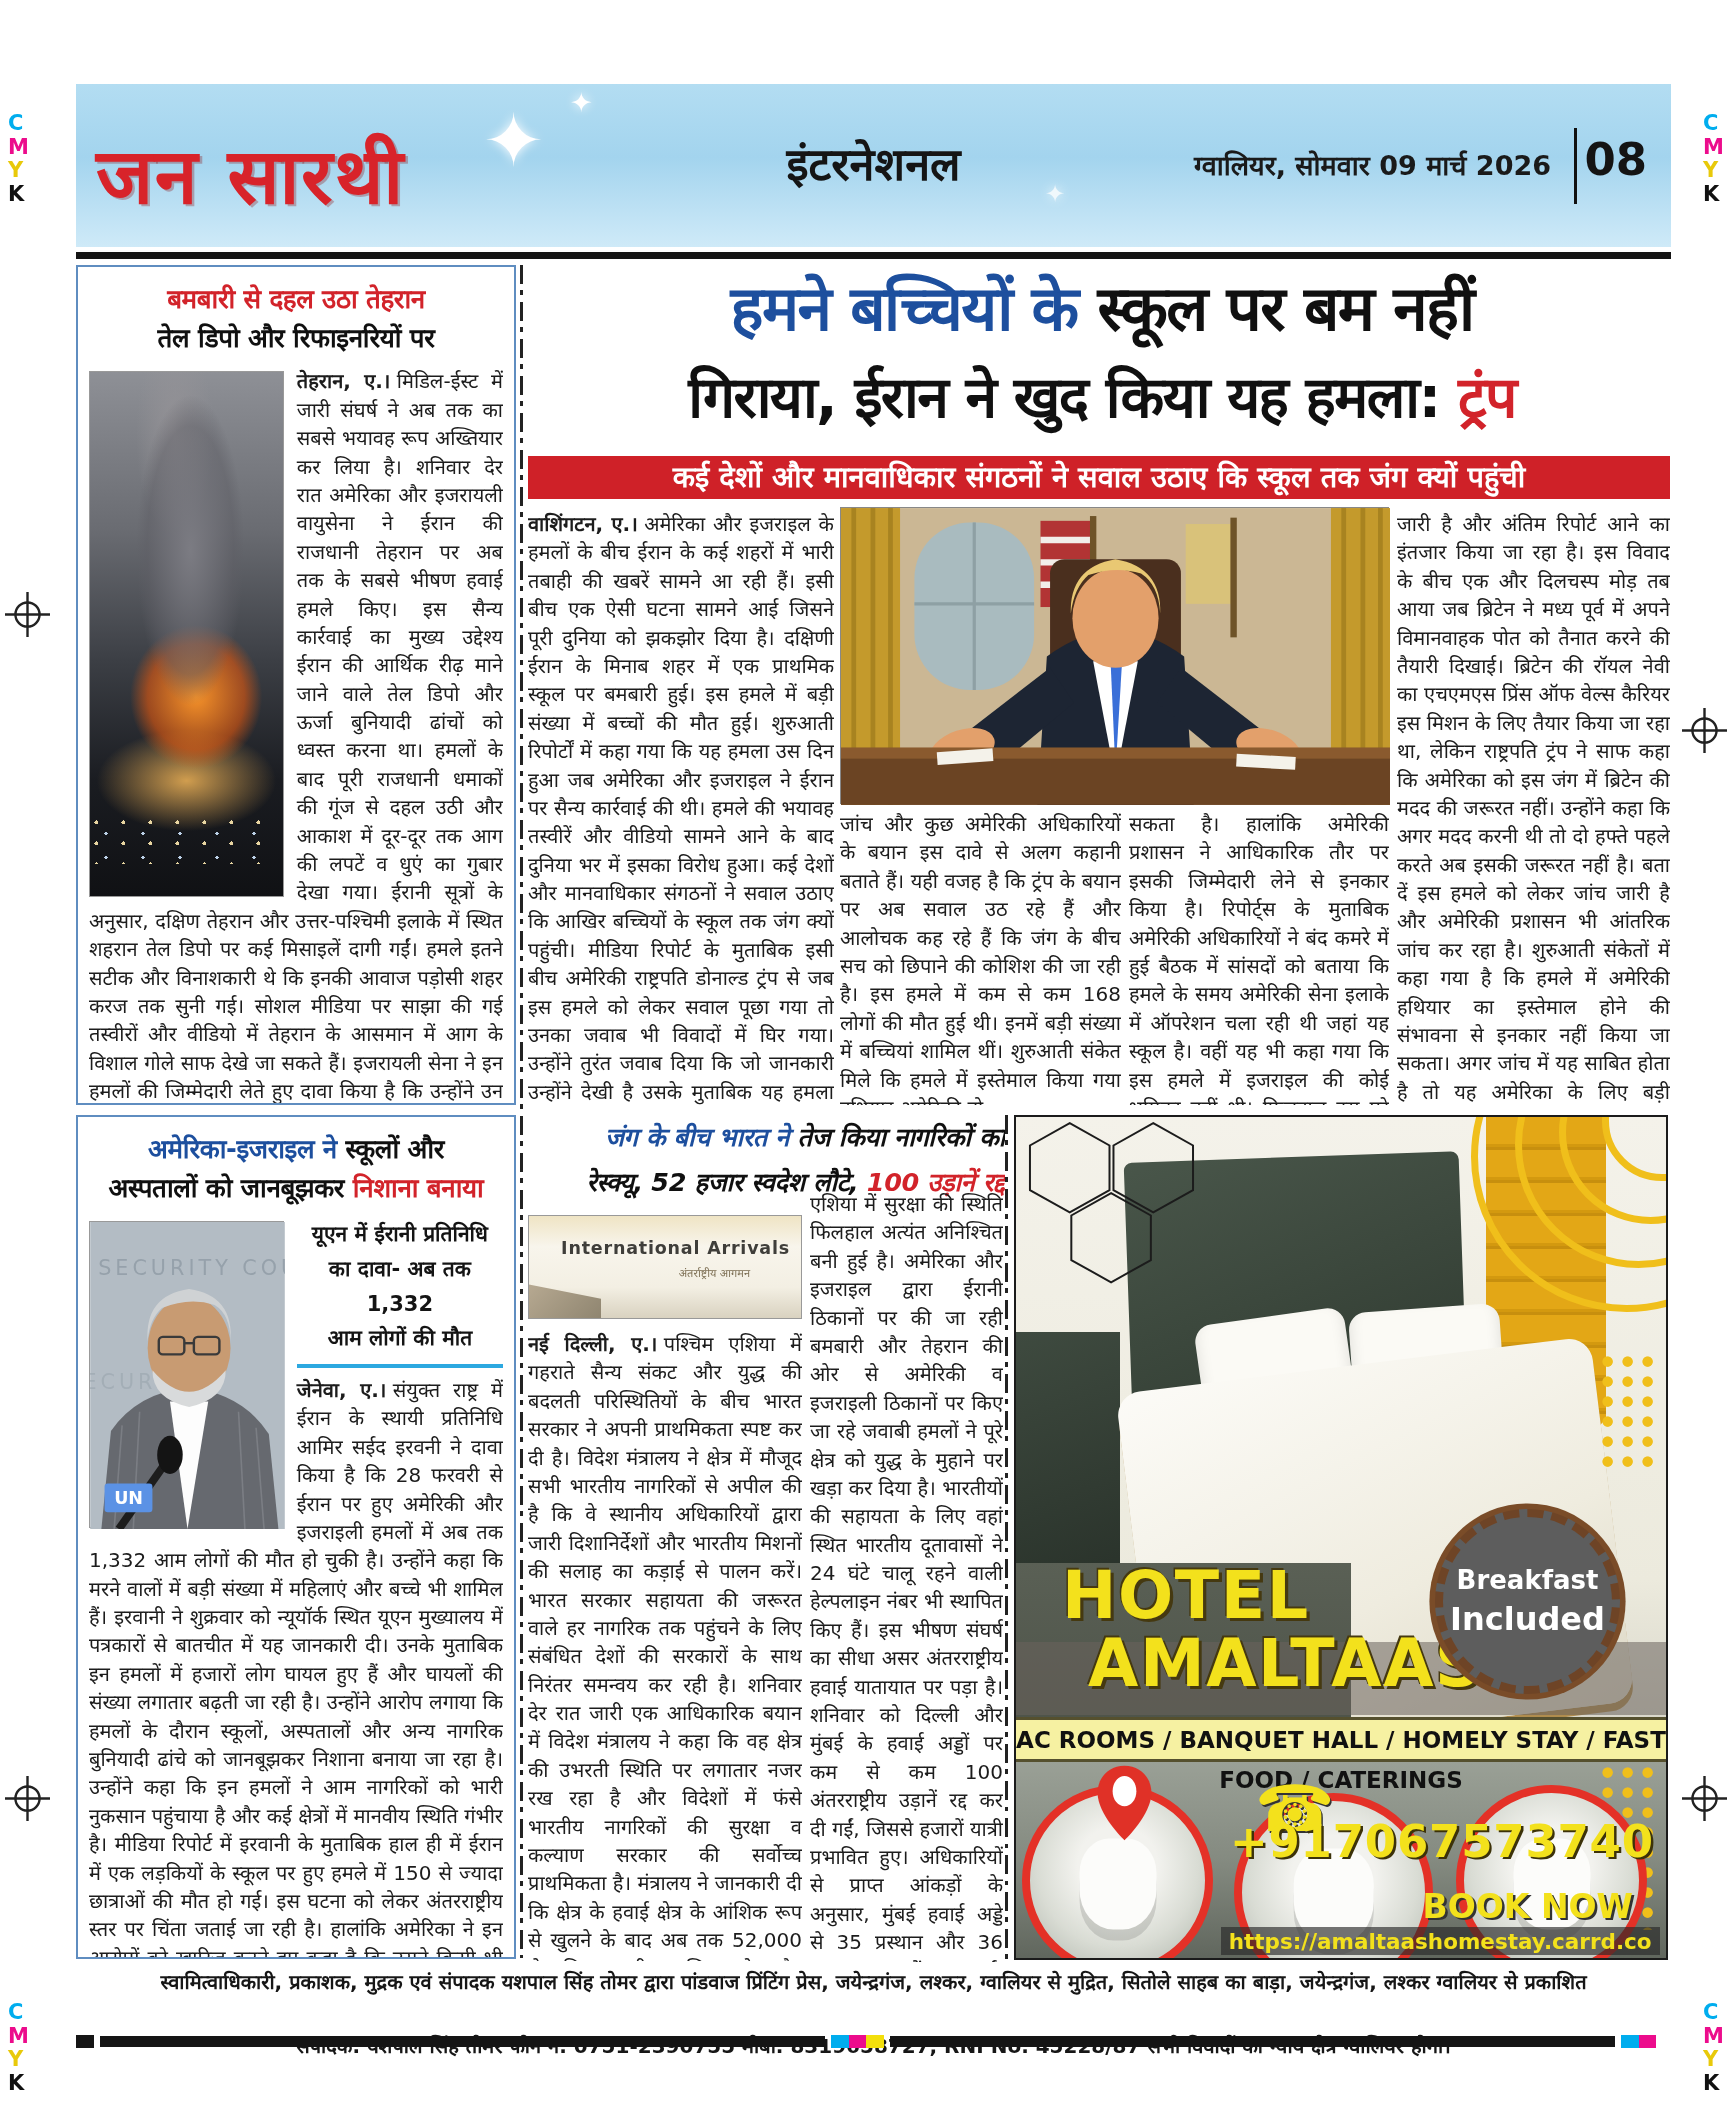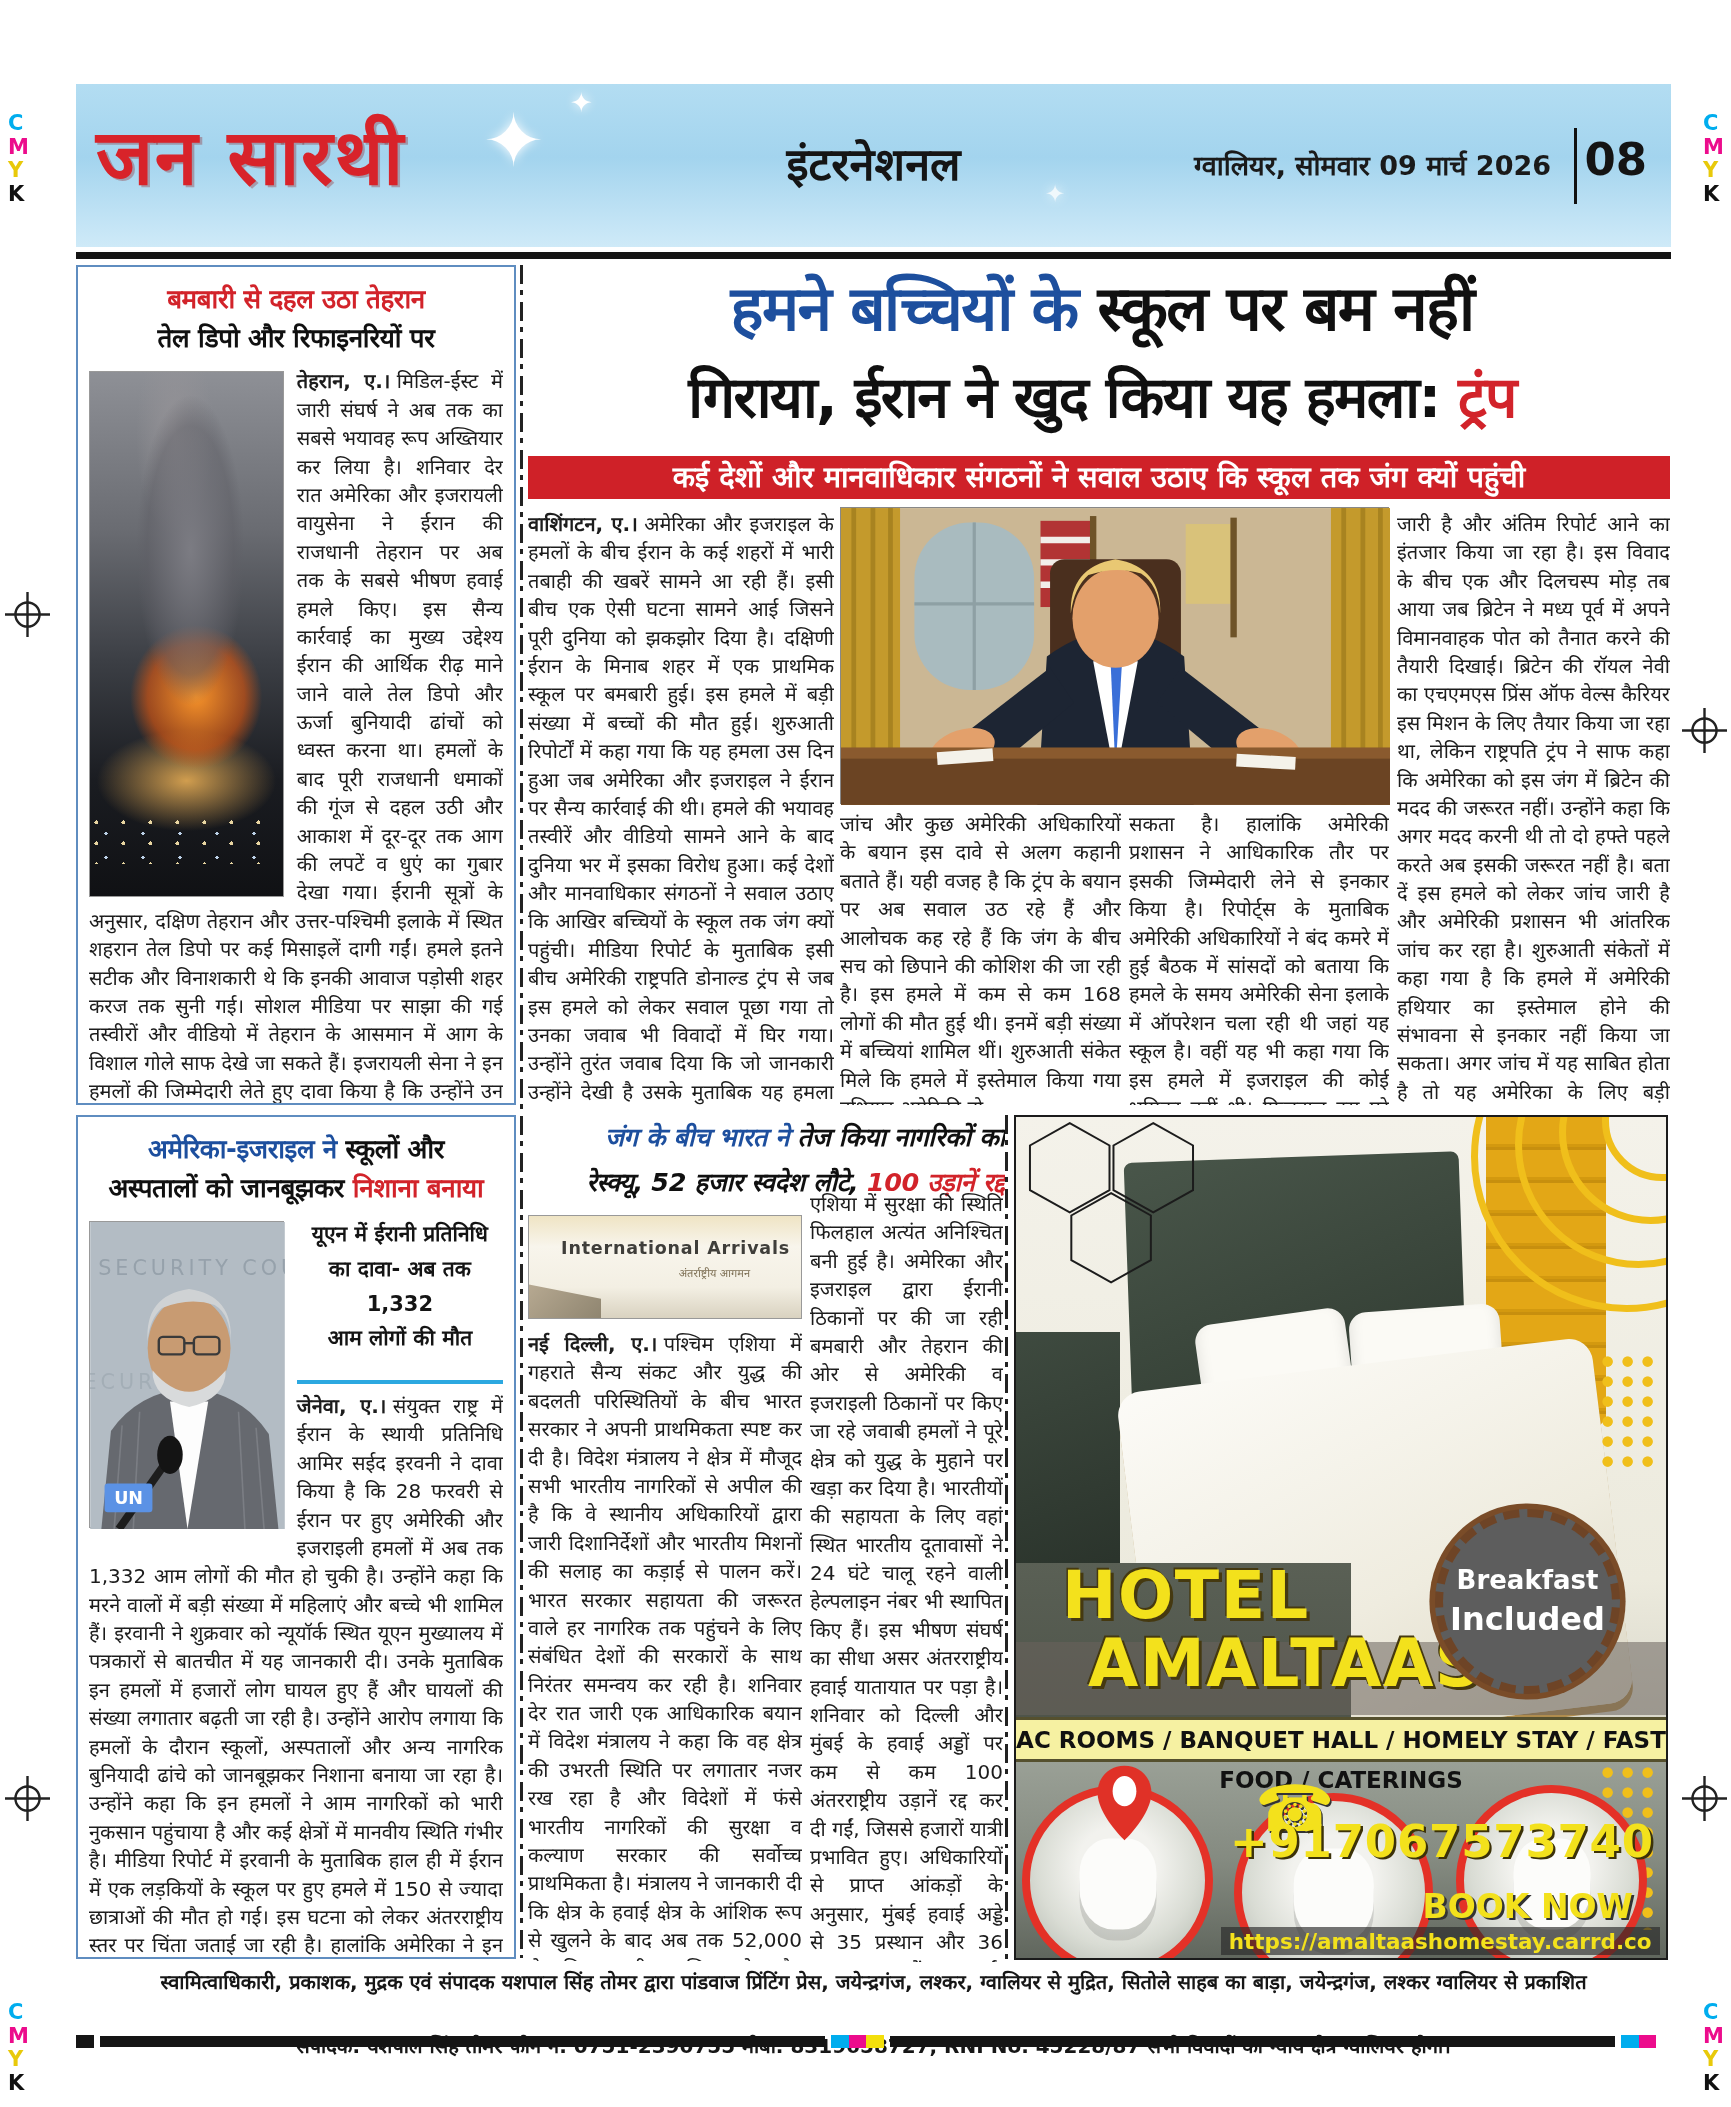--- a/index.html
+++ b/index.html
@@ -12,21 +12,21 @@
   .cmyk { position:absolute; display:flex; flex-direction:column; gap:1.6px;
     font-weight:bold; font-size:21px; line-height:22px; }
   .cmyk span:nth-child(1){color:#00adee}.cmyk span:nth-child(2){color:#ec0c8c}
   .cmyk span:nth-child(3){color:#e8c90a}.cmyk span:nth-child(4){color:#111}
   .crosshair { position:absolute; width:45px; height:45px; }
   .crosshair svg { width:100%; height:100%; }
 
   
   #header-band { left:76px; top:84px; width:1595px; height:163px;
     background:linear-gradient(180deg,#b3ddf2 0%,#a3d4ee 45%,#cfeaf8 100%); }
-  #masthead { left:20px; top:18px; font-size:77px; font-weight:bold; color:#d8232a;
+  #masthead { left:20px; top:37px; font-size:77px; font-weight:bold; color:#d8232a;
     text-shadow:2.4px 2.4px 0 rgba(140,10,10,.3); letter-spacing:1.6px; }
   .sparkle { color:#ffffff; position:absolute; text-shadow:0 0 11px #fff; }
   #section-title { left:50%; top:48px; transform:translateX(-50%);
     font-size:45px; font-weight:bold; color:#151515; }
   #date-line { right:120px; top:62px; font-size:27px; font-weight:bold; color:#1a1a1a; }
   #page-sep { right:94px; top:44px; width:3.2px; height:76px; background:#111; }
   #page-no { right:24px; top:49px; font-size:45px; font-weight:bold; }
   #header-rule { left:76px; top:252px; width:1595px; height:7.2px; background:#141414; }
 
   
@@ -51,21 +51,21 @@
       linear-gradient(180deg,#8e9096 0%,#6a6c72 30%,#3c3f45 55%,#1a1c21 78%,#101114 100%);
     position:relative; }
   .fire-photo::after { content:""; position:absolute; left:0; right:0; bottom:32px; height:48px;
     background-image:radial-gradient(circle 2px at 6.4px 6.4px, #ffeab0 98%, transparent),
                      radial-gradient(circle 1.6px at 16px 17.5px, #cfe6ff 98%, transparent);
     background-size:27px 21px, 37px 24px; opacity:.9; }
 
   
   .un-photo { float:left; width:195px; height:307px; margin:3.2px 12.8px 6.4px 0; border:0.8px solid #999; }
   .subhead { overflow:hidden; text-align:center; font-weight:bold; font-size:21px;
-    line-height:1.65; padding-bottom:24px; border-bottom:4.8px solid #2ca8e0; margin-bottom:8px; }
+    line-height:1.65; padding-bottom:8px; border-bottom:4.8px solid #2ca8e0; margin-bottom:8px; }
 
   
   #lead-head { left:533px; top:262px; width:1138px; height:191px; text-align:center;
     font-weight:bold; line-height:1.5; overflow:hidden; }
   #lead-head .l1 { font-size:62px; letter-spacing:-1.6px; }
   #lead-head .l2 { font-size:57px; letter-spacing:-1.6px; }
   #lead-strap { left:528px; top:456px; width:1142px; height:43px; background:#cf2128;
     color:#fff; font-weight:bold; font-size:29px; text-align:center; line-height:43px; }
   .lead-col { position:absolute; }
   #trump-photo { left:840px; top:507px; width:549px; height:297px; border:0.8px solid #888; }

